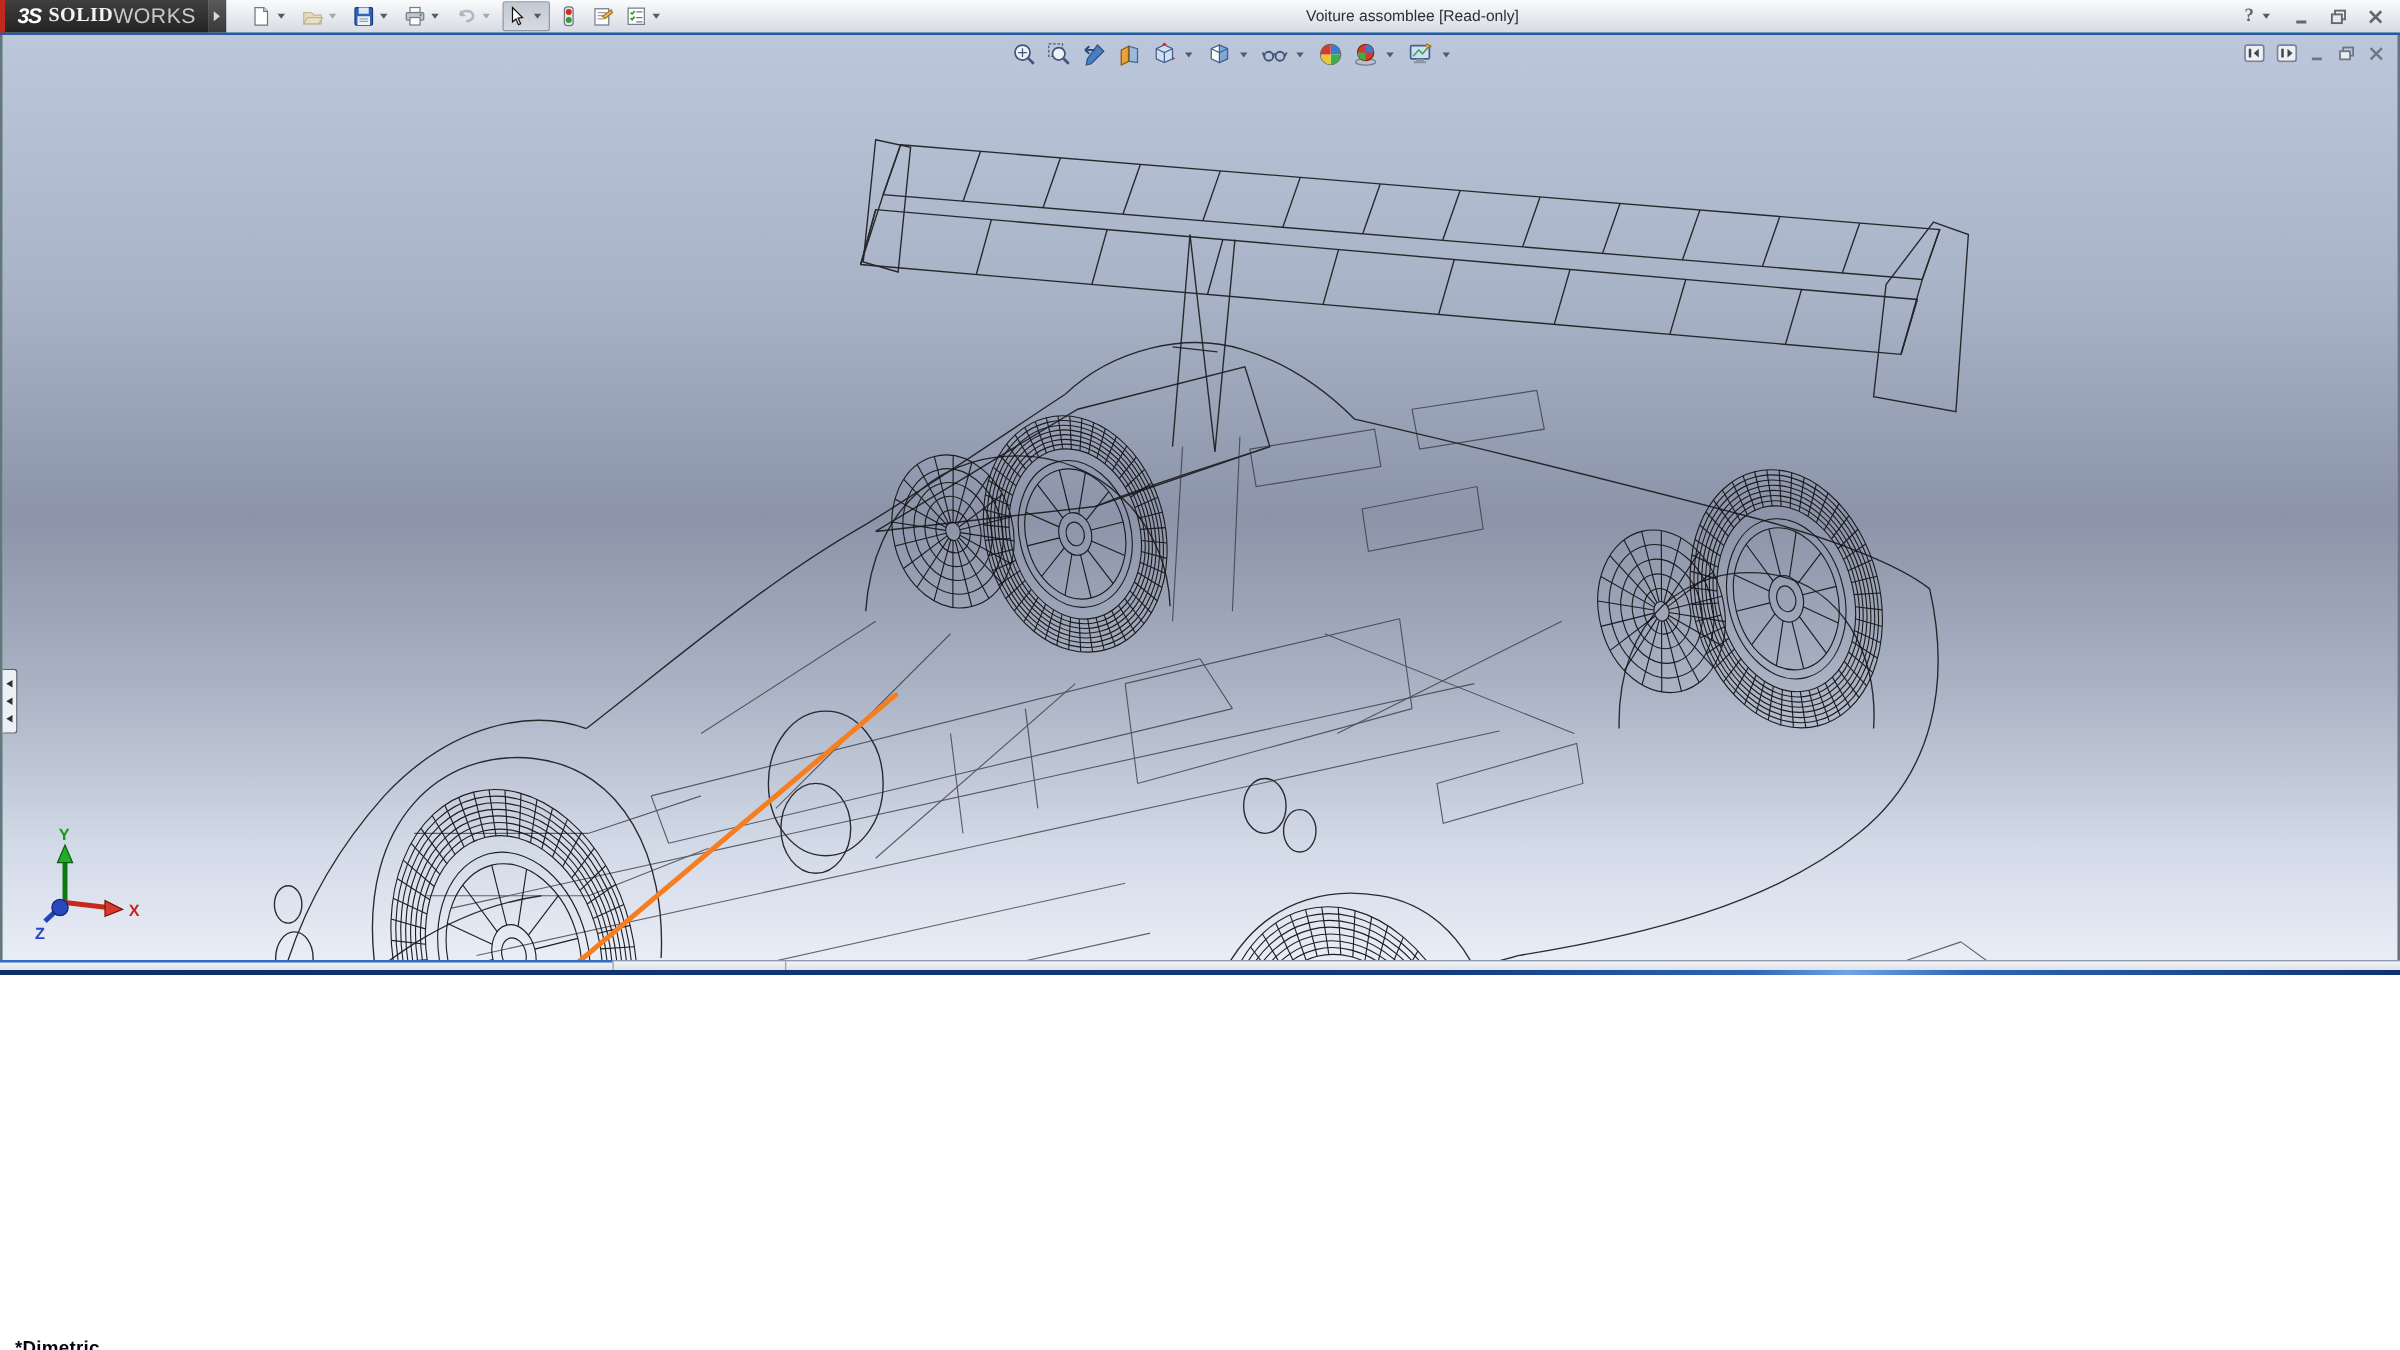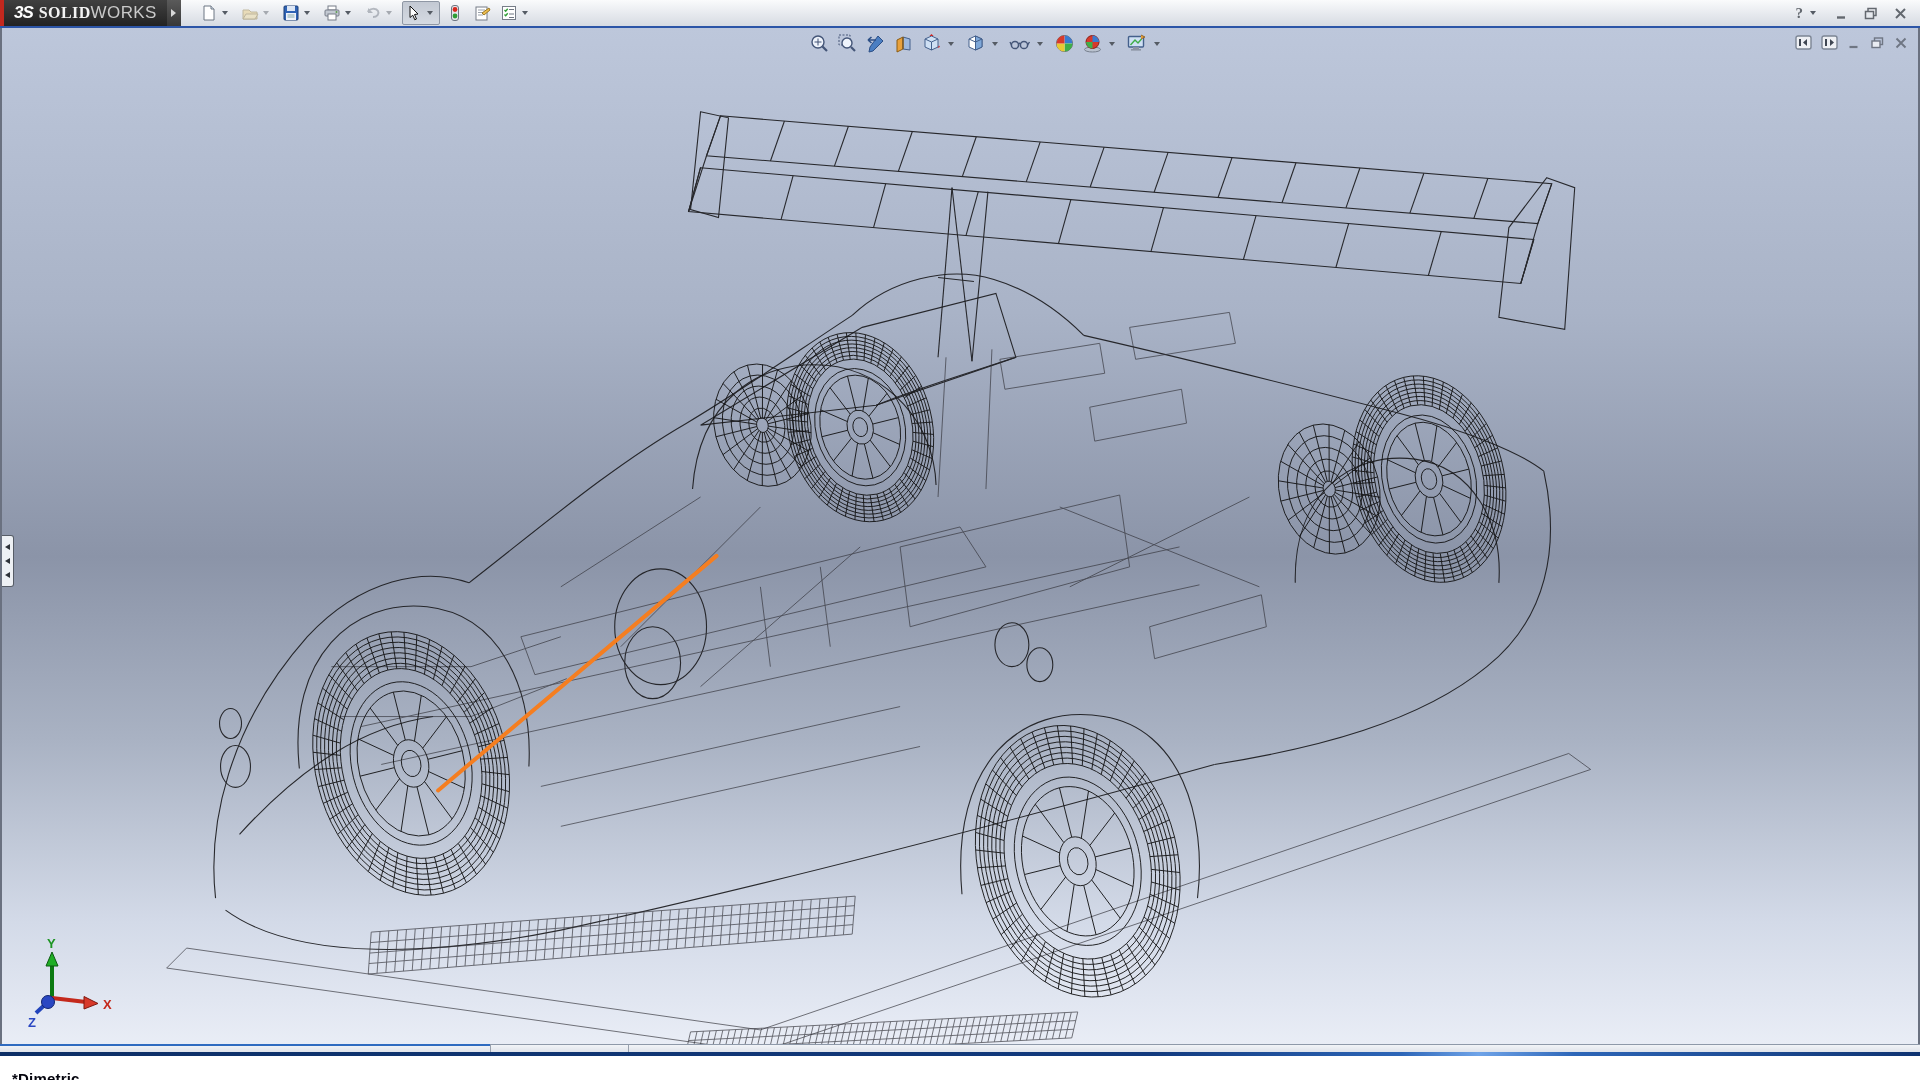--- a/index.html
+++ b/index.html
@@ -1,17 +1,17 @@
 <!DOCTYPE html>
 <html><head>
 <meta charset="utf-8">
 <style>
   * { margin:0; padding:0; box-sizing:border-box; }
   html,body { width:1920px; height:1080px; overflow:hidden; font-family:"Liberation Sans",sans-serif; }
-  .app { position:relative; width:1920px; height:1056px; background:#86efac; }
+  .app { position:relative; width:1920px; height:780px; background:#86efac; }
 
   
   .menubar { position:absolute; top:0; left:0; right:0; height:28px;
     background:linear-gradient(#fafbfc,#e6e9ee 55%,#d7dbe2);
     border-bottom:2px solid #2c55a7; display:flex; align-items:center; }
   .brand { height:26px; background:linear-gradient(#404040,#232323); display:flex; align-items:center;
     padding:0 10px 0 14px; position:relative; flex:0 0 auto; }
   .brand::before { content:""; position:absolute; left:0; top:0; width:4px; height:100%; background:#c3281e; }
   .brand-mark { color:#ffffff; font-weight:bold; font-style:italic; font-size:17px; margin-right:6px; letter-spacing:-1px; }
   .brand-bold { color:#f3f3f3; font-weight:700; font-size:16px; letter-spacing:.4px;font-family:Liberation Serif, serif; }
@@ -149,20 +149,21 @@
           <path d="M4.5 6 l1.2 1.2 2 -2.4" fill="none" stroke="#2e9e35" stroke-width="1.4"></path>
           <line x1="9" y1="5.5" x2="14" y2="5.5" stroke="#6f7682"></line>
           <path d="M4.5 10.5 l1.2 1.2 2 -2.4" fill="none" stroke="#2e9e35" stroke-width="1.4"></path>
           <line x1="9" y1="10" x2="14" y2="10" stroke="#6f7682"></line>
           <line x1="9" y1="13.5" x2="14" y2="13.5" stroke="#6f7682"></line>
         </svg>
           <span class="caret"></span>
       </span>
     </div>
 
+    <div class="titlebar-title">Voiture assomblee [Read-only]</div>
 
     <div class="win-controls">
       <span class="wc">
         <span class="help-q">?</span>
         <span class="caret"></span>
       </span>
       <svg width="15" height="15" viewBox="0 0 15 15">
         <line x1="3" y1="11.5" x2="11" y2="11.5" stroke="#63686f" stroke-width="2.4"></line>
       </svg>
       <svg width="16" height="15" viewBox="0 0 16 15">

